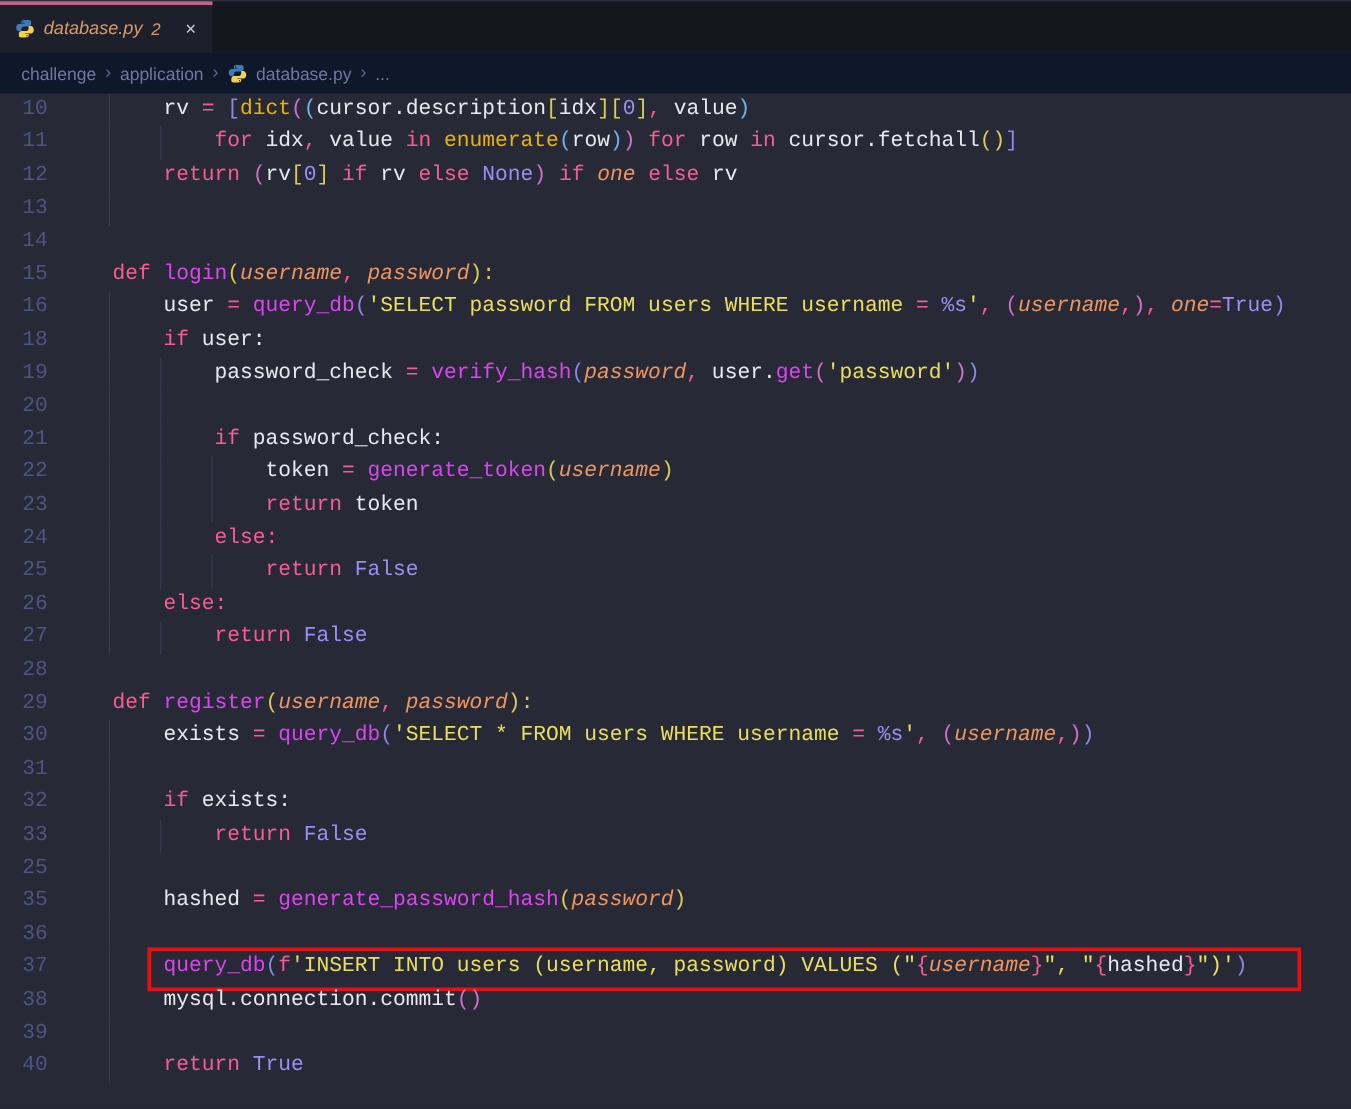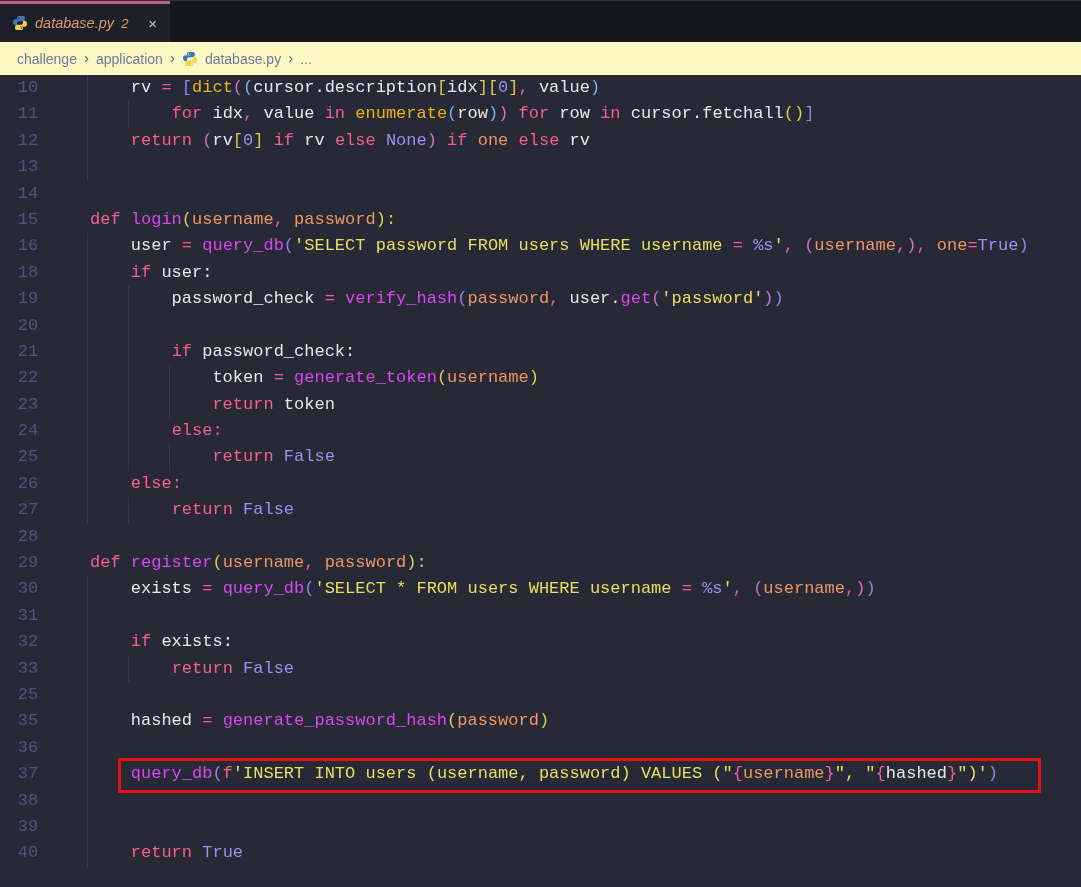--- a/index.html
+++ b/index.html
@@ -6,37 +6,37 @@
   body{font-family:"Liberation Sans", sans-serif;}
 
   
   .tabbar{height:42px;background:#15171f;display:flex;align-items:stretch;border-top:1px solid #2c2f3d;box-sizing:border-box;}
   .tab{width:170px;background:#1d202b;border-top:3px solid #bf6286;display:flex;align-items:center;gap:7px;padding:0 10px 0 12px;box-sizing:border-box;cursor:pointer;}
   .tab-label{font-style:italic;font-size:14.5px;color:#d99a66;white-space:nowrap;}
   .tab-badge{font-style:italic;font-size:13.5px;color:#d99a66;}
   .tab-close{margin-left:auto;color:#c8ccd8;font-size:15px;line-height:15px;padding:2px 3px;border-radius:3px;}
 
   
-  .breadcrumbs{height:33px;display:flex;align-items:center;gap:7px;padding-left:17px;background:#fef9c3;font-size:14px;color:#6e78a0;}
+  .breadcrumbs{height:33px;display:flex;align-items:center;gap:7px;padding-left:17px;background:#0f172a;font-size:14px;color:#6e78a0;}
   .crumb{white-space:nowrap;cursor:pointer;}
   .crumb-sep{color:#59628a;font-size:15px;margin-top:-2px;}
 
   
   .editor{position:relative;width:1081px;background:#272a36;font-family:"Liberation Mono","DejaVu Sans Mono",monospace;font-size:17px;}
   .code-line{position:relative;height:26.4px;line-height:26.4px;}
   .ln{position:absolute;left:0;top:0;width:56px;text-align:center;color:#4d5480;}
   .code{position:absolute;left:90px;top:0;white-space:pre;}
   .guide{position:absolute;top:0;bottom:0;width:1px;background:#353a4e;}
 
   .tk-w{color:#e8e8ee}
   .tk-k{color:#f75c92}
   .tk-f{color:#d946ef}
   .tk-c{color:#eab308}
   .tk-s{color:#eadf5c}
-  .tk-p{color:#ef9560;}
+  .tk-p{color:#ef9560;font-style:italic}
   .tk-n{color:#9c8ef2}
   .tk-g{color:#ddc94f}
   .tk-o{color:#d06fc8}
   .tk-b{color:#6fb3e8}
   .tk-v{color:#8f84e8}
 
   .redbox{position:absolute;left:118px;top:-3px;width:917px;height:29px;border:3px solid #e31212;box-sizing:content-box;pointer-events:none;}
 
   .py-icon{width:16px;height:16px;flex:0 0 16px;}
 </style>
@@ -211,20 +211,21 @@
     </div>
     <div class="code-line">
       <span class="guide" style="left: 87px;"></span>
       <span class="ln">37</span>
       <span class="code"><span class="tk-w">    </span><span class="tk-f">query_db</span><span class="tk-v">(</span><span class="tk-k">f</span><span class="tk-s">'INSERT INTO users (username, password) VALUES ("</span><span class="tk-k">{</span><span class="tk-p">username</span><span class="tk-k">}</span><span class="tk-s">", "</span><span class="tk-k">{</span><span class="tk-w">hashed</span><span class="tk-k">}</span><span class="tk-s">")</span><span class="tk-s">'</span><span class="tk-v">)</span></span>
       <span class="redbox"></span>
     </div>
     <div class="code-line">
       <span class="guide" style="left: 87px;"></span>
       <span class="ln">38</span>
+      <span class="code"><span class="tk-w">    mysql.connection.commit</span><span class="tk-o">(</span><span class="tk-o">)</span></span>
     </div>
     <div class="code-line">
       <span class="guide" style="left: 87px;"></span>
       <span class="ln">39</span>
       <span class="code"></span>
     </div>
     <div class="code-line">
       <span class="guide" style="left: 87px;"></span>
       <span class="ln">40</span>
       <span class="code"><span class="tk-w">    </span><span class="tk-k">return</span><span class="tk-w"> </span><span class="tk-n">True</span></span>

